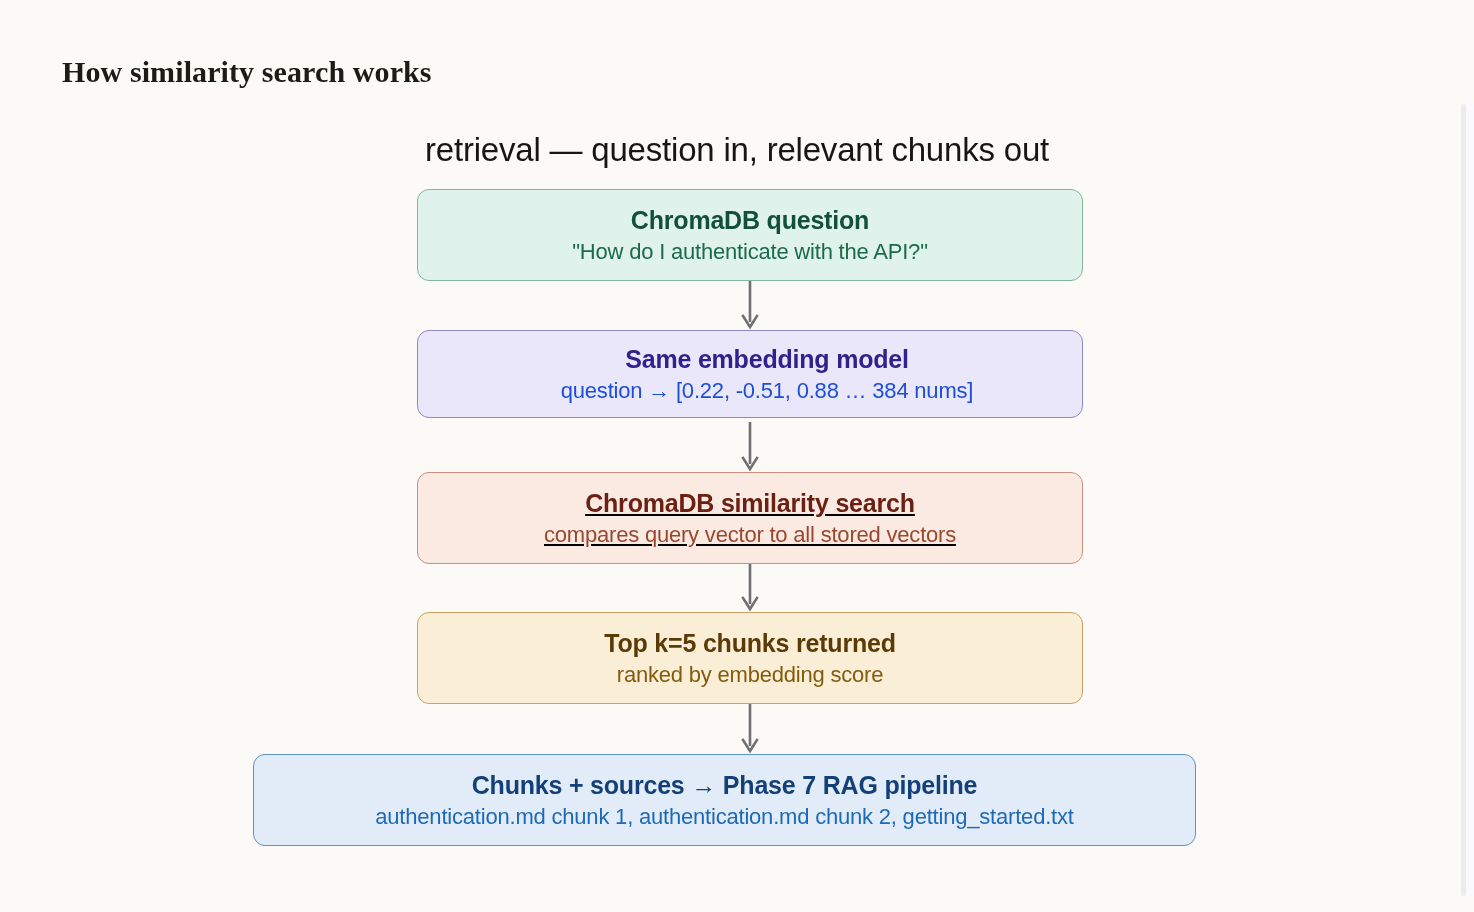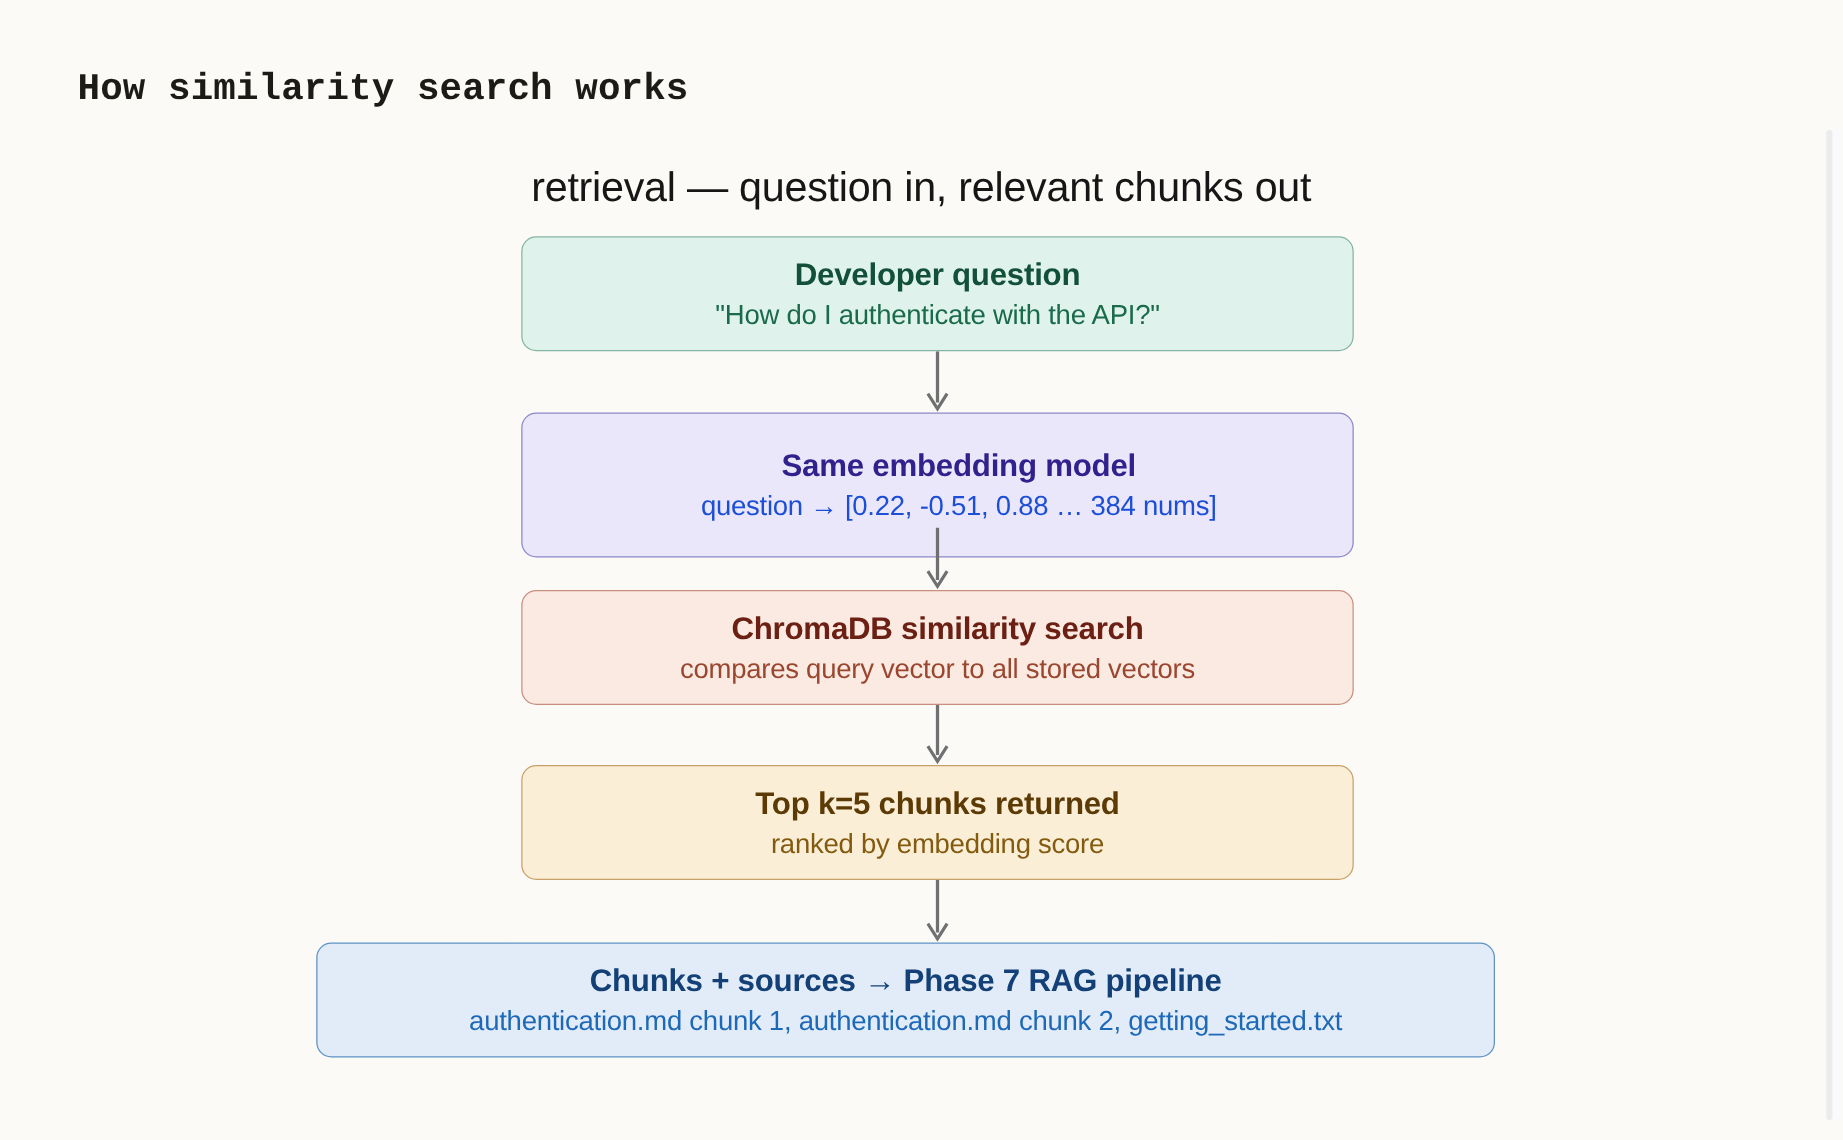--- a/index.html
+++ b/index.html
@@ -13,21 +13,21 @@
     font-family: "Liberation Sans", sans-serif;
     overflow: hidden;
     position: relative;
   }
 
   
   #page-title {
     position: absolute;
     left: 62px;
     top: 55px;
-    font-family: Liberation Mono, monospace;
+    font-family: Liberation Serif, serif;
     font-weight: bold;
     font-size: 30px;
     color: #1d1b16;
     letter-spacing: 0.1px;
     white-space: nowrap;
   }
 
   
   #diagram {
     position: absolute;
@@ -72,22 +72,22 @@
     font-size: 22px;
     font-weight: 400;
     line-height: 1.24;
     letter-spacing: -0.2px;
     white-space: nowrap;
     margin-top: 3px;
   }
 
   
   #node-question   { left: 417px; top: 189px; width: 666px; height: 92px; }
-  #node-embedding  { left: 417px; top: 330px; width: 666px; height: 116px; padding-left: 48px; }
-  #node-search     { left: 417px; top: 472px; width: 666px; height: 92px; }
+  #node-embedding  { left: 417px; top: 330px; width: 666px; height: 88px; padding-left: 48px; }
+  #node-search     { left: 417px; top: 472px; width: 666px; height: 92px; text-decoration: underline; }
   #node-topk       { left: 417px; top: 612px; width: 666px; height: 92px; }
   #node-output     { left: 253px; top: 754px; width: 943px; height: 92px; }
 
   
   #node-question  { background: #e0f2ec; border-color: #84b5a2; }
   #node-question  .node-title { color: #12503a; }
   #node-question  .node-sub   { color: #1a6b4b; }
 
   #node-embedding { background: #eae7fb; border-color: #8d88c9; }
   #node-embedding .node-title { color: #31218c; }
@@ -139,21 +139,21 @@
 </head>
 <body>
 
 <div id="page-title">How similarity search works</div>
 
 <div id="diagram">
 
   <div id="flow-subtitle">retrieval — question in, relevant chunks out</div>
 
   <div class="flow-node" id="node-question">
-    <div class="node-title">Developer question</div>
+    <div class="node-title">ChromaDB question</div>
     <div class="node-sub">"How do I authenticate with the API?"</div>
   </div>
 
   <div class="flow-arrow" id="arrow-1">
     <svg viewBox="0 0 32 49" preserveAspectRatio="none" xmlns="http://www.w3.org/2000/svg">
       <line x1="16" y1="0" x2="16" y2="41" stroke="#6e7071" stroke-width="2.6"></line>
       <polyline points="9,35 16,46 23,35" fill="none" stroke="#6e7071" stroke-width="2.6" stroke-linecap="square" stroke-linejoin="miter"></polyline>
     </svg>
   </div>
 

